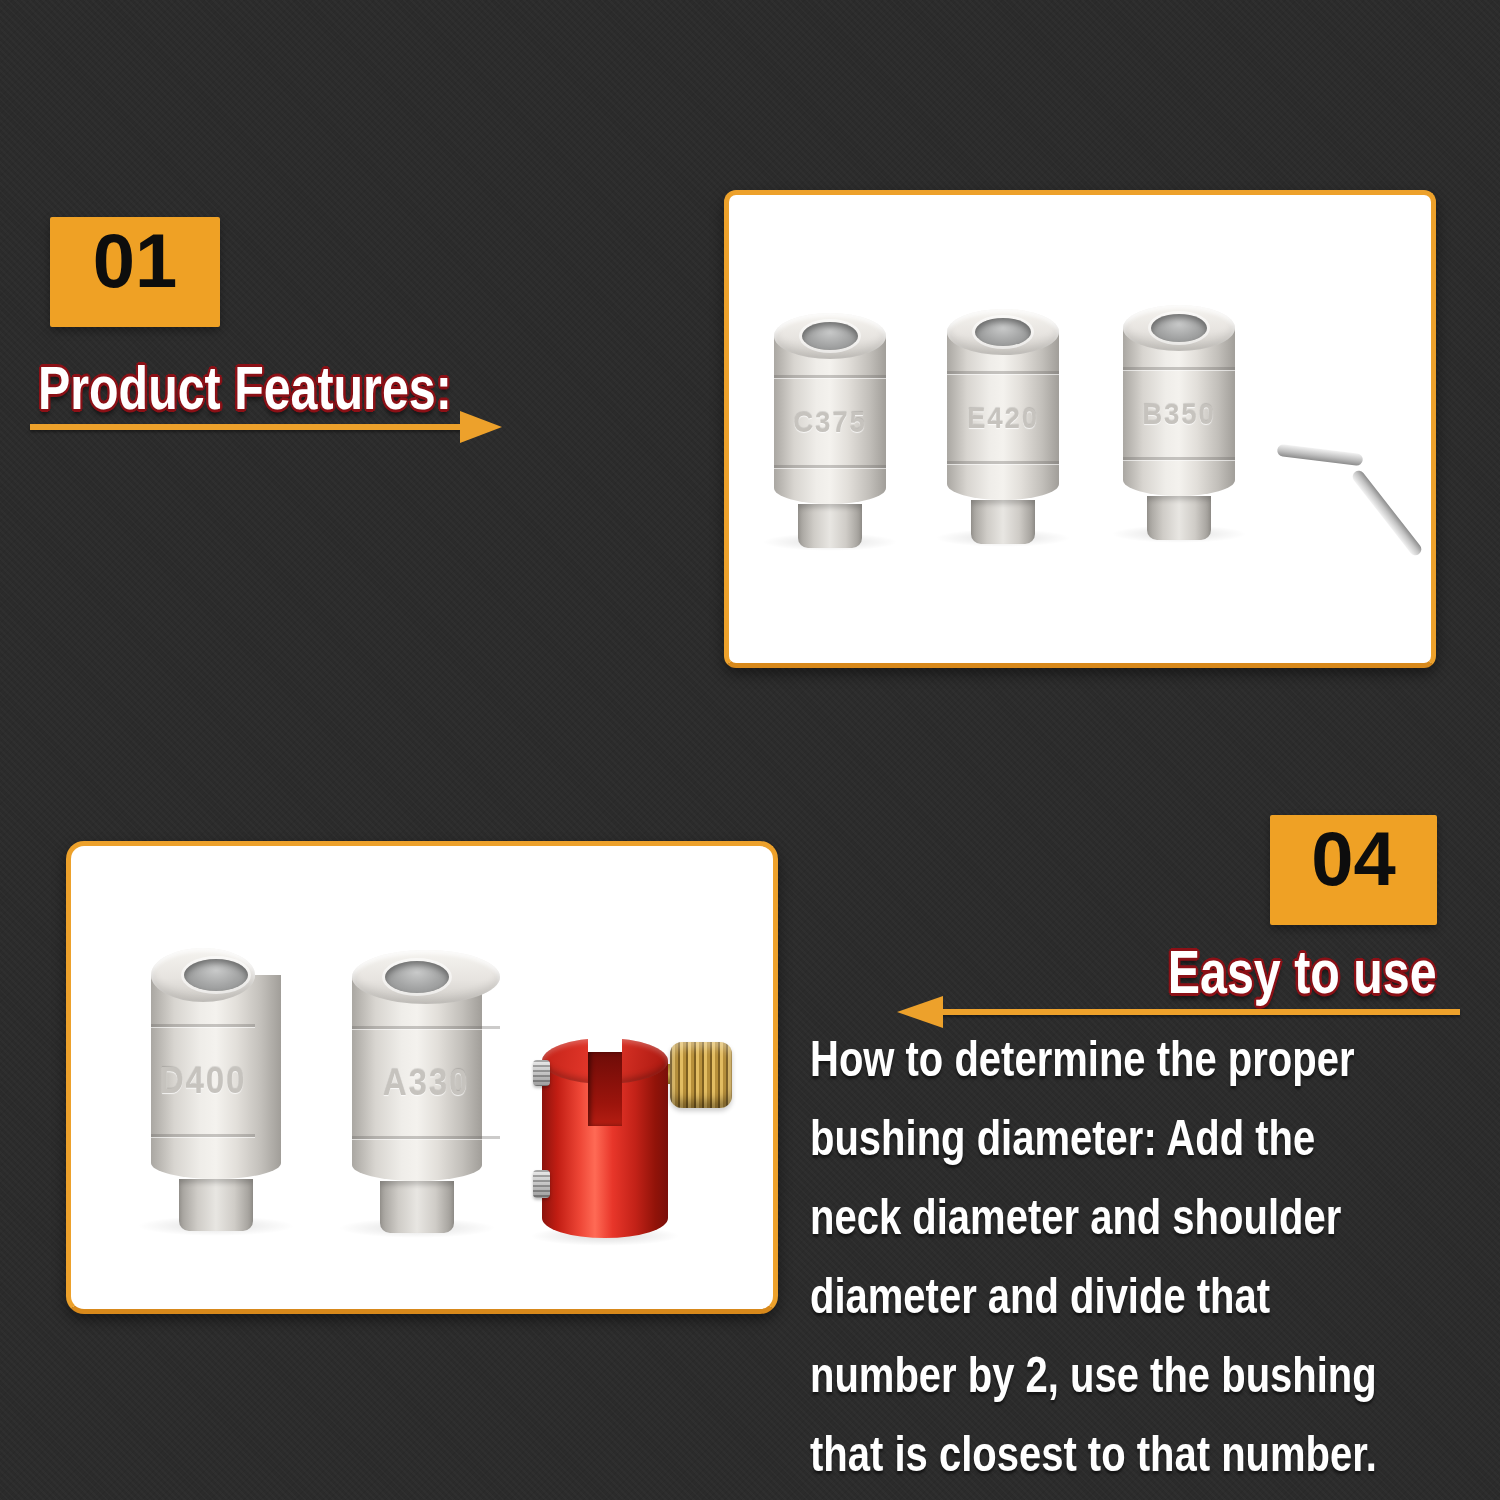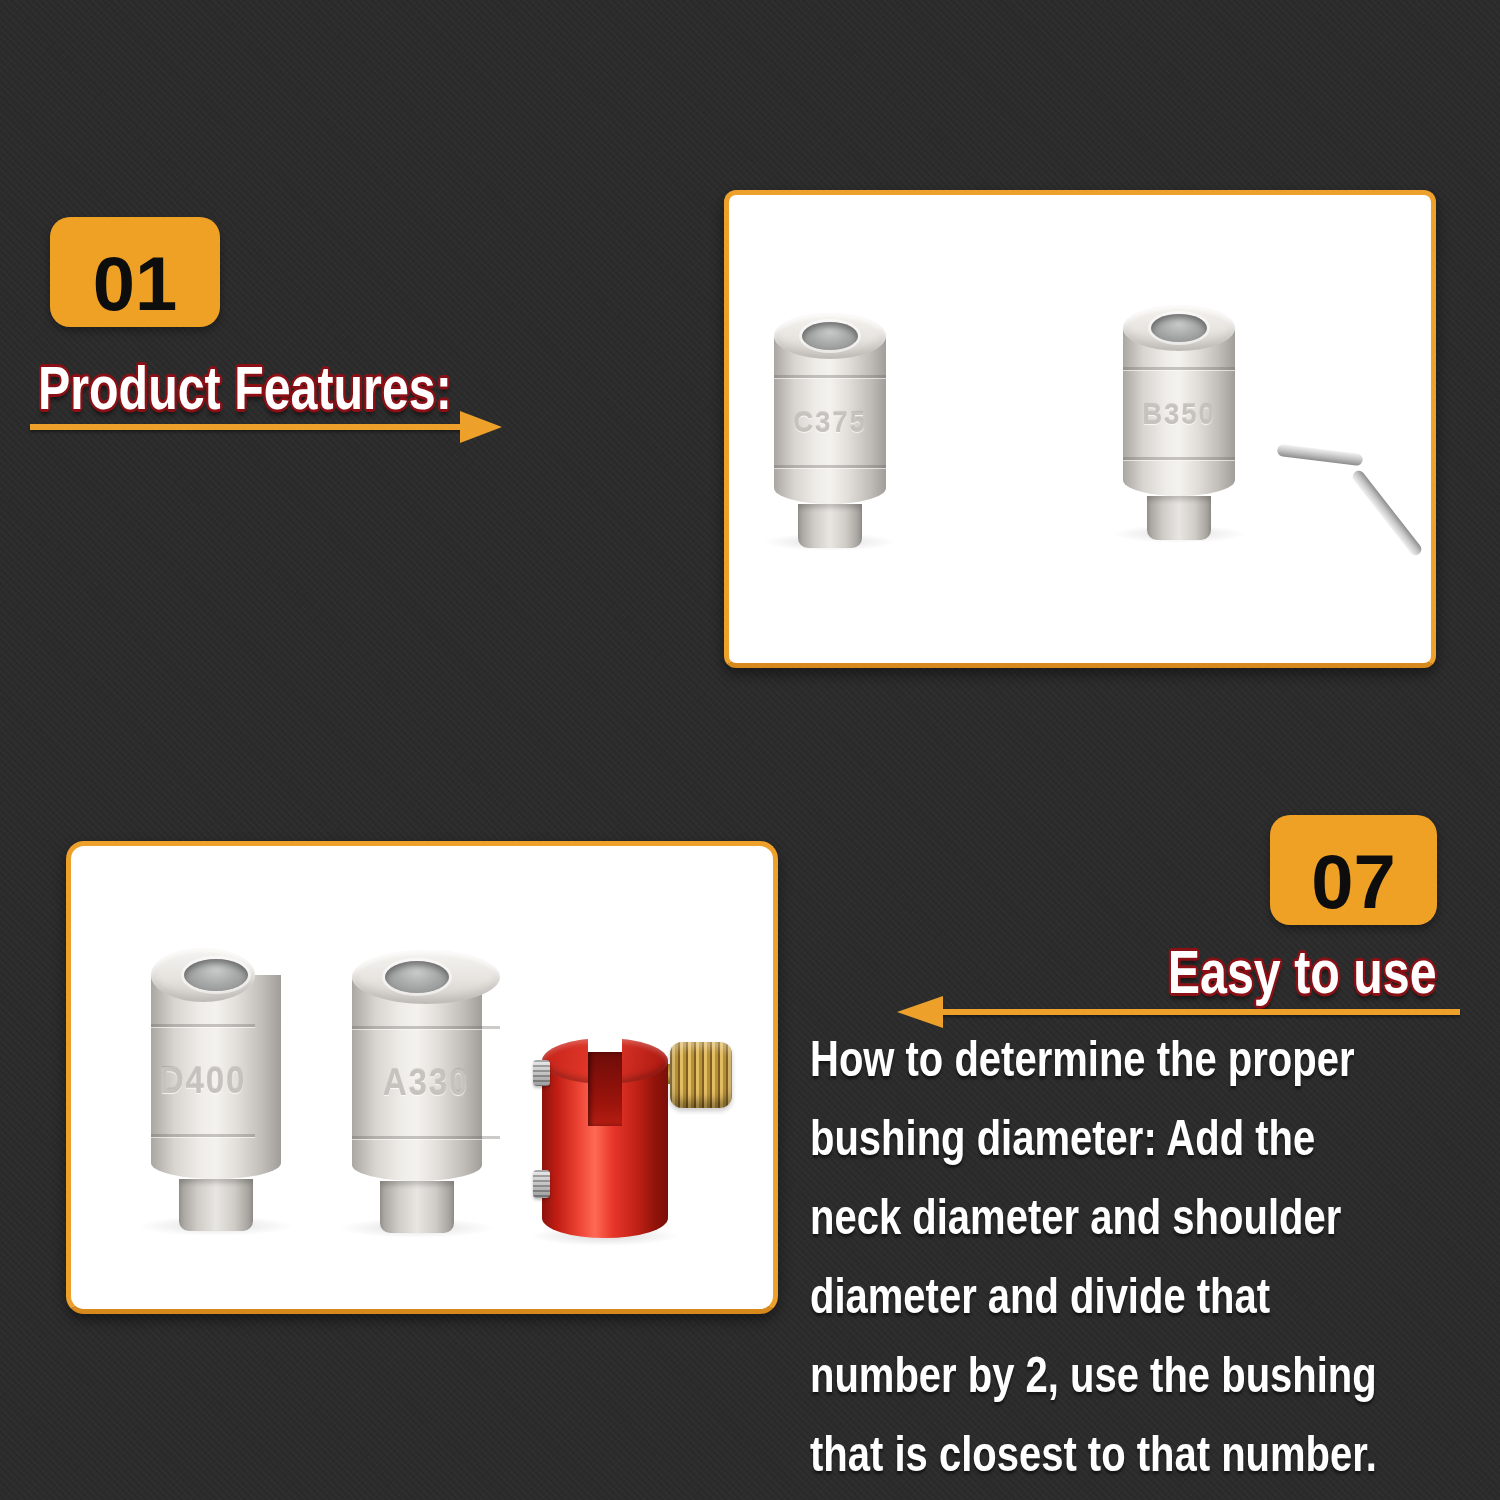--- a/index.html
+++ b/index.html
@@ -6,22 +6,22 @@
   .stage{
     position:relative;width:1500px;height:1500px;overflow:hidden;
     background-color:#2b2b2b;
     background-image:
       repeating-linear-gradient(45deg, rgba(255,255,255,0.018) 0 2px, rgba(0,0,0,0) 2px 5px),
       repeating-linear-gradient(-45deg, rgba(0,0,0,0.05) 0 1px, rgba(0,0,0,0) 1px 4px);
     font-family:"Liberation Sans", sans-serif;
   }
   
   .num-badge{
-    position:absolute;background:#EFA125;border-radius:20px;
-    display:flex;align-items:flex-end;justify-content:center;
+    position:absolute;background:#EFA125;border-radius:2px;
+    display:flex;align-items:flex-start;justify-content:center;
     color:#0d0d0d;font-size:76px;font-weight:700;
     box-shadow:0 4px 8px rgba(0,0,0,0.35);
   }
   #badge1{left:50px;top:217px;width:170px;height:110px;}
   #badge2{left:1270px;top:815px;width:167px;height:110px;}
   
   .sec-title{
     position:absolute;color:#ffffff;font-size:62px;font-weight:700;white-space:nowrap;
     text-shadow:
       3px 0 0 #8b1016,-3px 0 0 #8b1016,0 3px 0 #8b1016,0 -3px 0 #8b1016,
@@ -123,38 +123,48 @@
       <div class="shadow" style="left:-12px;top:220px;width:136px;height:18px;"></div>
       <div class="body" style="top:23px;width:112px;height:168px;"></div>
       <div class="groove" style="top:62px;"></div>
       <div class="groove" style="top:152px;"></div>
       <div class="label" style="top:92px;font-size:30px;">C375</div>
       <div class="cap" style="height:46px;"></div>
       <div class="hole" style="left:28px;top:9px;width:56px;height:28px;"></div>
       <div class="stem" style="left:24px;top:191px;width:64px;height:44px;"></div>
     </div>
 
+    <div class="bushing" style="left:218px;top:114px;width:112px;height:235px;">
+      <div class="shadow" style="left:-12px;top:220px;width:136px;height:18px;"></div>
+      <div class="body" style="top:23px;width:112px;height:168px;"></div>
+      <div class="groove" style="top:62px;"></div>
+      <div class="groove" style="top:152px;"></div>
+      <div class="label" style="top:92px;font-size:30px;">E420</div>
+      <div class="cap" style="height:46px;"></div>
+      <div class="hole" style="left:28px;top:9px;width:56px;height:28px;"></div>
+      <div class="stem" style="left:24px;top:191px;width:64px;height:44px;"></div>
+    </div>
 
     <div class="bushing" style="left:394px;top:110px;width:112px;height:235px;">
       <div class="shadow" style="left:-12px;top:220px;width:136px;height:18px;"></div>
       <div class="body" style="top:23px;width:112px;height:168px;"></div>
       <div class="groove" style="top:62px;"></div>
       <div class="groove" style="top:152px;"></div>
       <div class="label" style="top:92px;font-size:30px;">B350</div>
       <div class="cap" style="height:46px;"></div>
       <div class="hole" style="left:28px;top:9px;width:56px;height:28px;"></div>
       <div class="stem" style="left:24px;top:191px;width:64px;height:44px;"></div>
     </div>
 
     <div class="wrench-arm" id="wrench-h"></div>
     <div class="wrench-arm" id="wrench-v"></div>
   </div>
 
   <div class="num-badge" id="badge2">
-    <span>07</span>
+    <span>04</span>
   </div>
 
   <div class="sec-title" id="title2">Easy to use</div>
 
   <div class="arrow-line" id="arrow2-line"></div>
   <div class="arrow-head" id="arrow2-head"></div>
 
   <div class="para" id="para2">
     <span class="ln">How to determine the proper</span>
     <span class="ln">bushing diameter: Add the</span>

